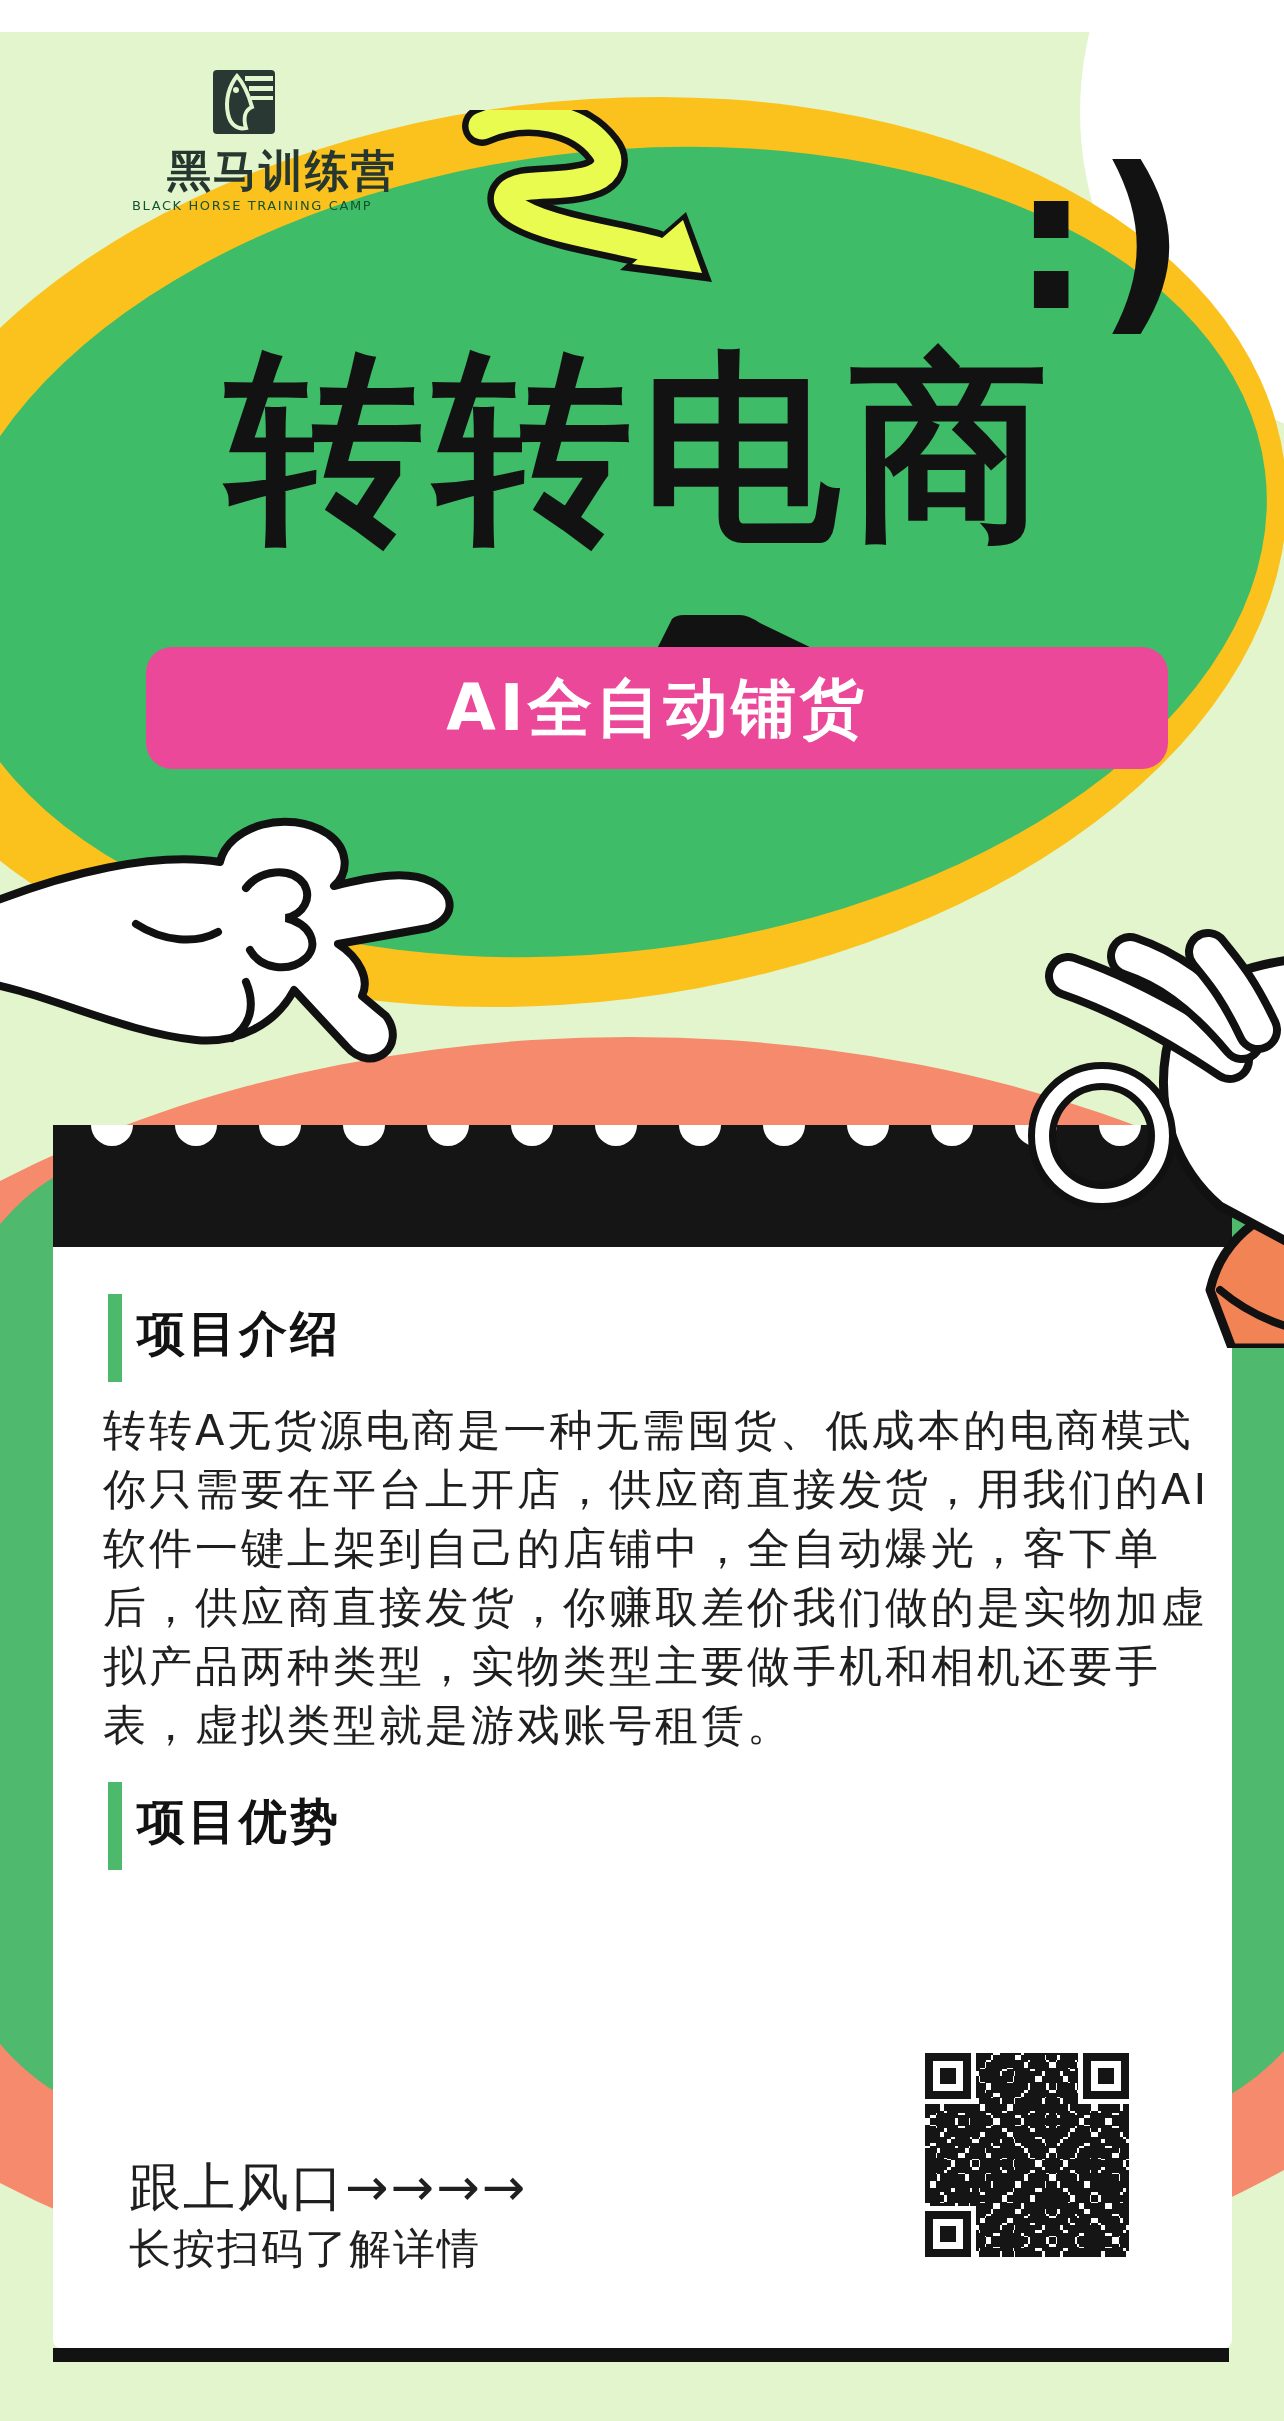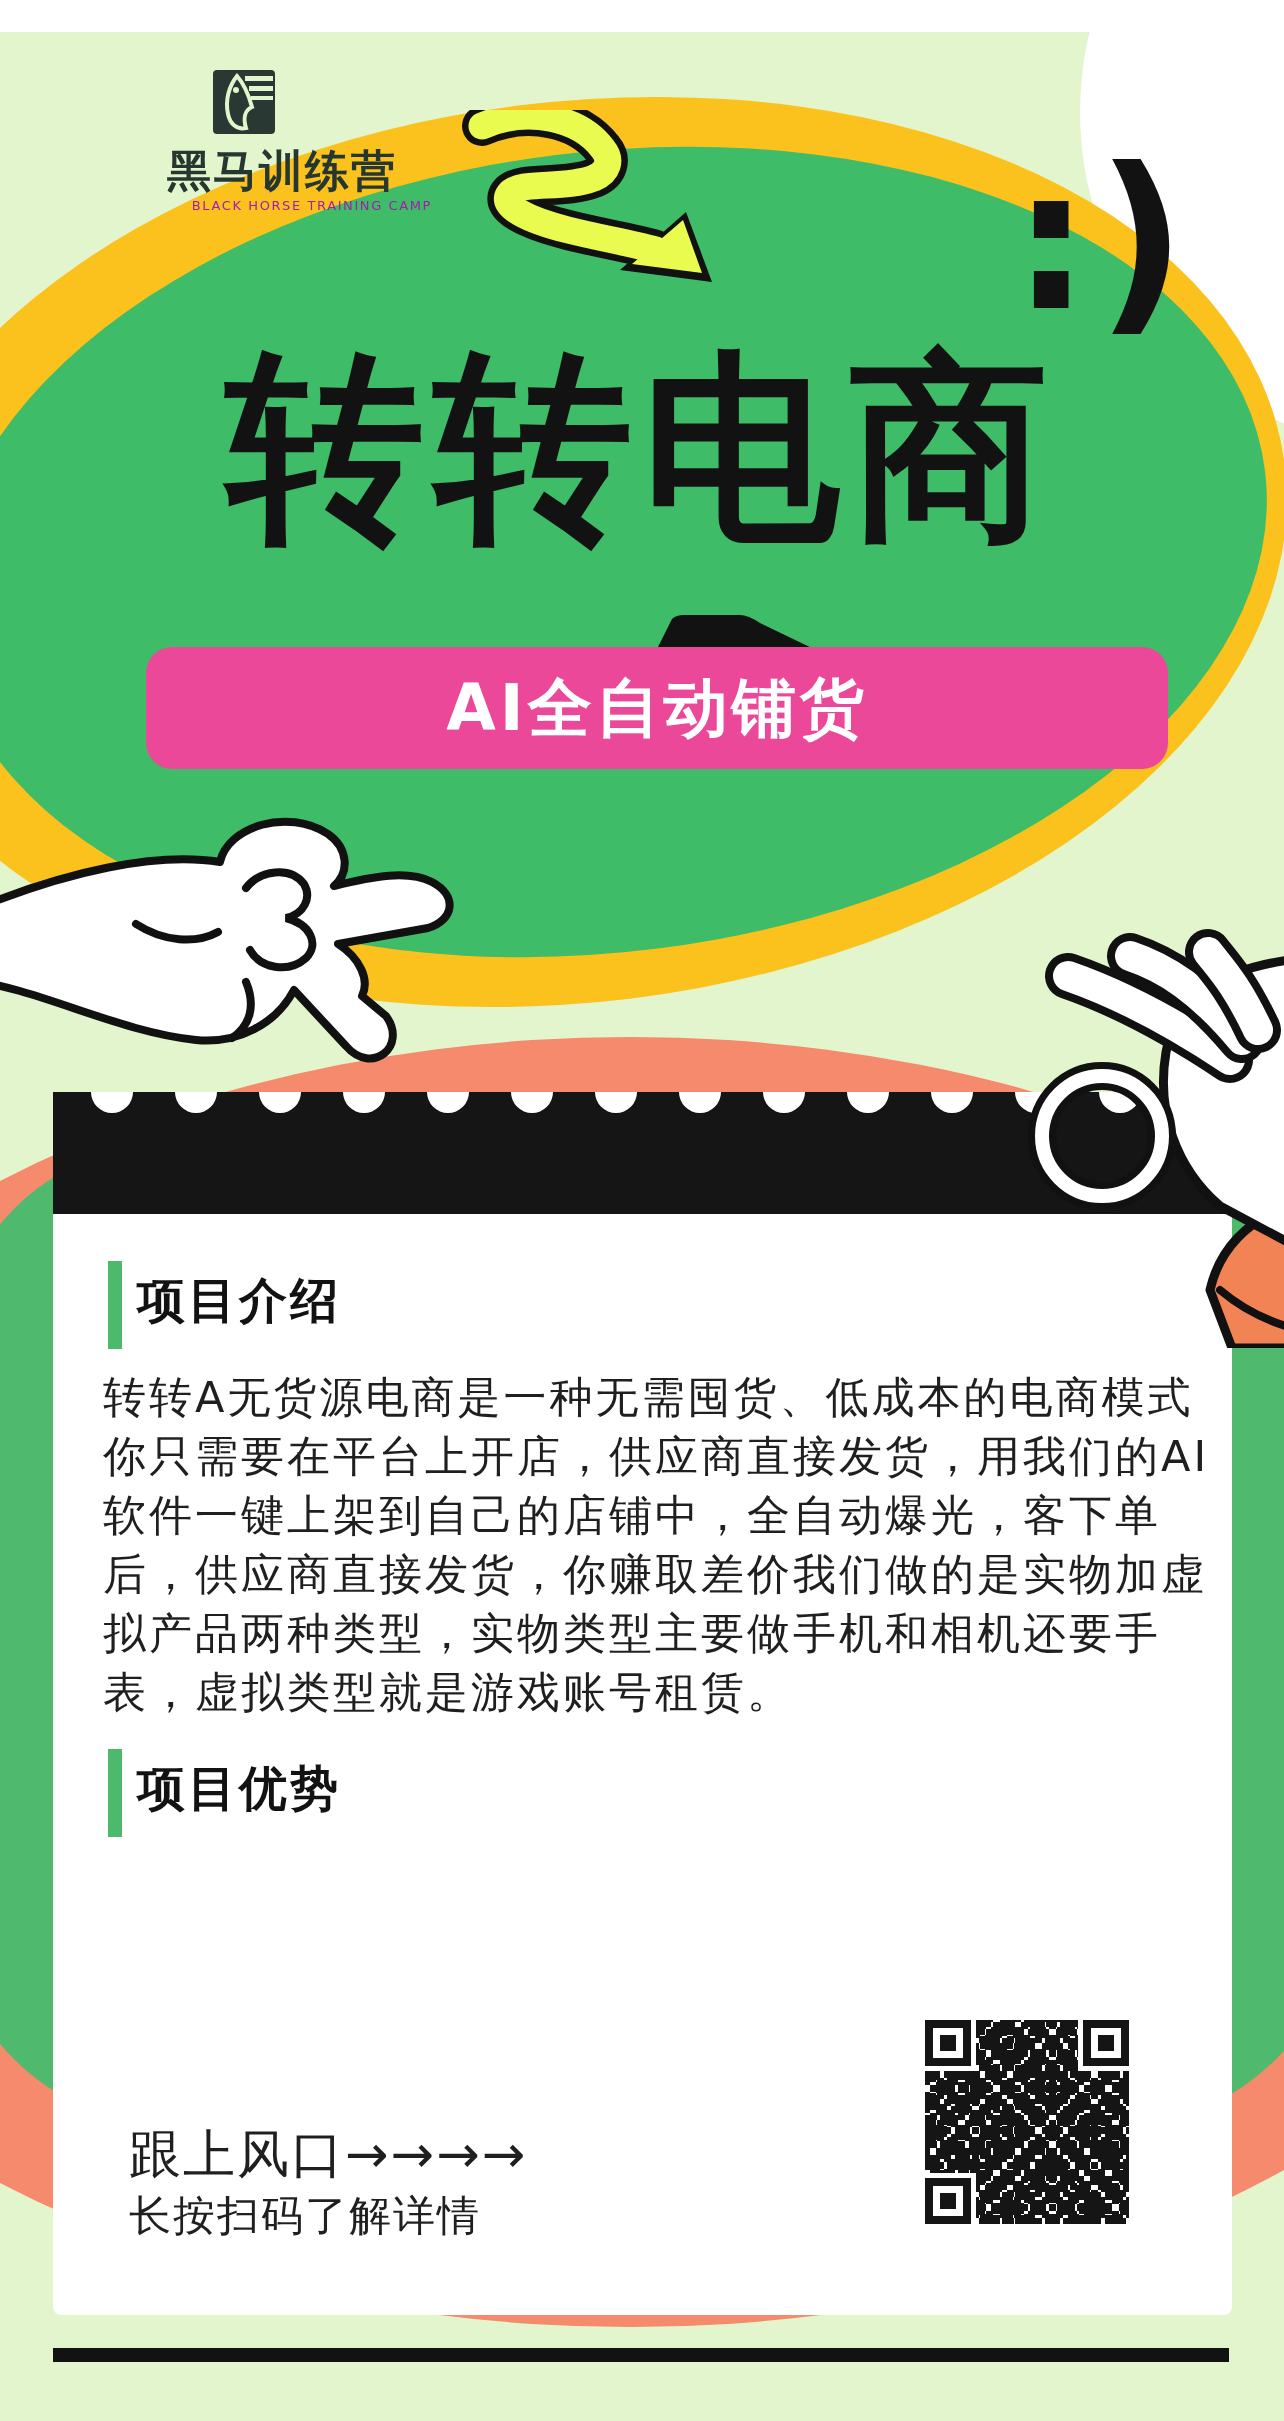--- a/index.html
+++ b/index.html
@@ -12,34 +12,34 @@
   .ellipse-yellow{left:-140px;top:70px;width:1430px;height:900px;border-radius:50%;background:#fbc21d;transform:rotate(-7deg);}
   .ellipse-green{left:-60px;top:120px;width:1330px;height:800px;border-radius:50%;background:#3fbc68;transform:rotate(-7deg);}
   .ellipse-salmon{left:-370px;top:1005px;width:2000px;height:1290px;border-radius:50%;background:#f58a6d;}
   .blob-green{left:-50px;top:1112px;width:1390px;height:980px;border-radius:220px;background:#4fb96e;}
 
   
   .logo{left:132px;top:28px;width:300px;height:160px;}
   .logo-icon{position:absolute;left:71px;top:8px;width:80px;height:72px;}
   .logo-name{position:absolute;left:0;top:82px;width:300px;text-align:center;font-family:"DejaVu Serif",serif;
     font-size:44px;font-weight:bold;color:#263730;letter-spacing:2px;white-space:nowrap;}
-  .logo-sub{position:absolute;left:0;top:138px;width:300px;text-align:right;font-size:13px;color:#a21caf;
+  .logo-sub{position:absolute;left:0;top:138px;width:300px;text-align:left;font-size:13px;color:#14532d;
     letter-spacing:1.6px;white-space:nowrap;}
 
   
   .smiley{left:1012px;top:110px;width:240px;font-size:196px;font-weight:900;color:#121212;line-height:1;letter-spacing:6px;}
   .hero-title{left:52px;top:318px;width:1180px;text-align:center;font-size:198px;font-weight:900;color:#121212;
     line-height:1;letter-spacing:10px;white-space:nowrap;transform:scaleY(1.02);}
   .badge{left:146px;top:615px;width:1022px;height:122px;background:#ec4899;border-radius:26px;
     display:flex;align-items:center;justify-content:center;}
   .badge-label{color:#ffffff;font-size:64px;font-weight:bold;letter-spacing:4px;}
   .badge-tab{left:648px;top:583px;}
 
   
-  .card{left:53px;top:1060px;width:1179px;height:1223px;background:#ffffff;border-radius:0 0 8px 8px;}
+  .card{left:53px;top:1093px;width:1179px;height:1223px;background:#ffffff;border-radius:0 0 8px 8px;}
   .card-shadow{left:53px;top:2316px;width:1176px;height:14px;background:#121212;}
   .card-header{position:absolute;left:0;top:0;width:1179px;height:122px;}
   .accent{position:absolute;width:14px;height:88px;background:#4db96d;}
   .accent-1{left:55px;top:169px;} .accent-2{left:55px;top:657px;}
   .card-h{position:absolute;font-size:48px;font-weight:800;color:#121212;letter-spacing:3px;}
   .card-h1{left:84px;top:177px;} .card-h2{left:84px;top:665px;}
   .card-body{position:absolute;left:50px;top:276px;width:1112px;font-size:43px;line-height:59px;
     color:#1f1f1f;letter-spacing:3px;font-weight:500;text-align:left;}
   .adv-list{position:absolute;left:72px;top:742px;margin:0;padding:0;list-style:none;font-size:42px;
     line-height:58px;color:#1f1f1f;letter-spacing:1.5px;font-weight:500;}

